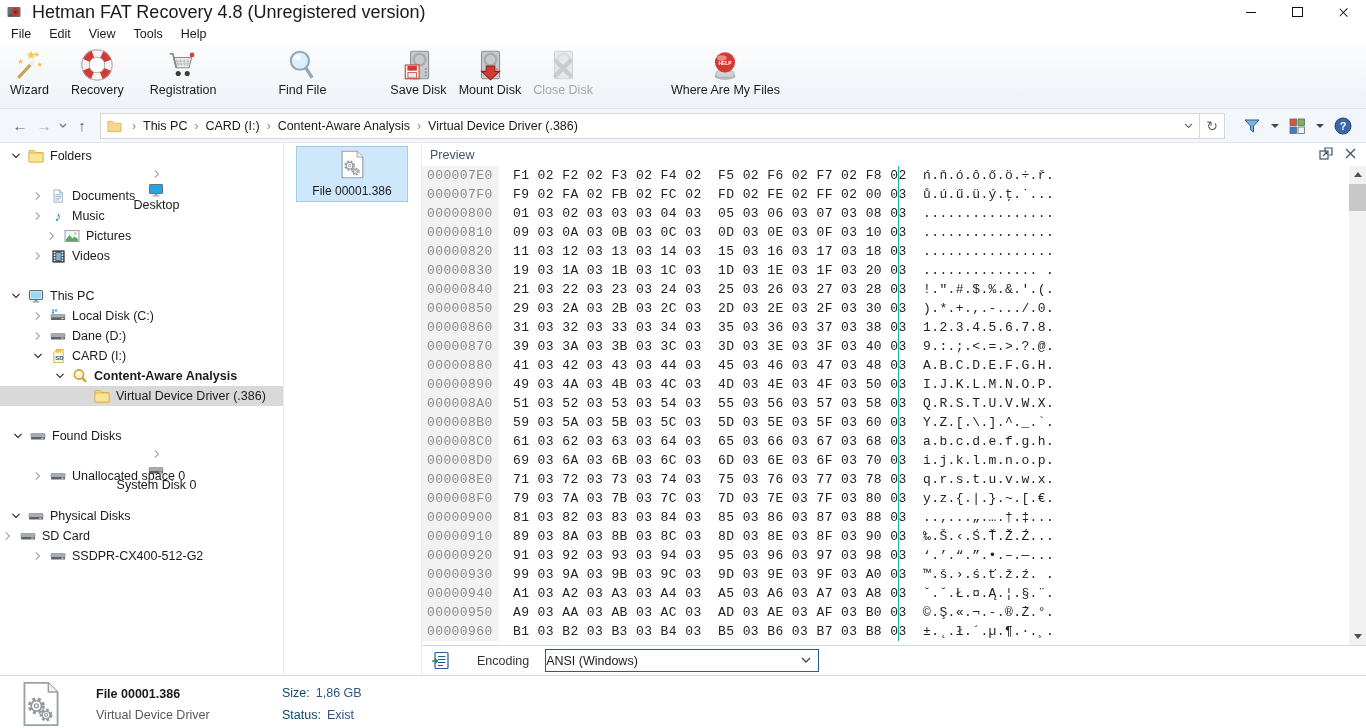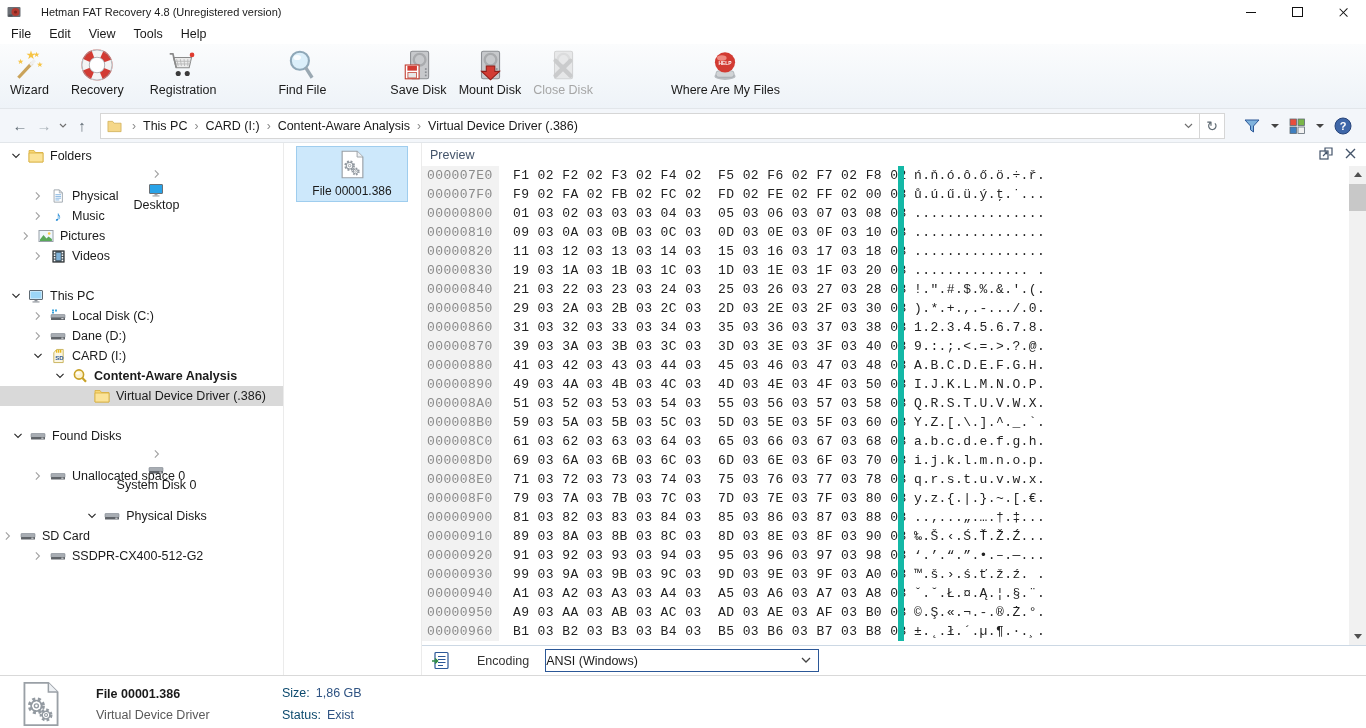--- a/index.html
+++ b/index.html
@@ -3,21 +3,21 @@
 <meta charset="utf-8">
 <style>
   html,body{margin:0;padding:0}
   body{
     width:1366px;height:728px;overflow:hidden;position:relative;
     font-family:"Liberation Sans",sans-serif;font-size:12.5px;color:#1a1a1a;background:#fff;
   }
   
   .titlebar{height:24px;display:flex;align-items:center;background:#fff}
   .app-icon{margin-left:6px;width:16px;height:16px;display:flex}
-  .title-text{margin-left:19px;font-size:11px;white-space:nowrap}
+  .title-text{margin-left:10px;font-size:18px;white-space:nowrap}
   .win-controls{margin-left:auto;display:flex;height:100%}
   .win-btn{width:46px;height:100%;display:flex;align-items:center;justify-content:center;cursor:default}
   .glyph-min{width:10px;height:1px;background:#111;display:block}
   .glyph-max{width:9px;height:8px;border:1px solid #111;display:block}
   .glyph-close{position:relative;width:11px;height:11px;display:block}
   .glyph-close::before,.glyph-close::after{content:"";position:absolute;left:5px;top:0;width:1.4px;height:11px;background:#111}
   .glyph-close::before{transform:rotate(45deg)}
   .glyph-close::after{transform:rotate(-45deg)}
   
   .menubar{height:20px;display:flex;align-items:center;background:#fff;padding-left:2px}
@@ -63,21 +63,21 @@
   .file-tile-label{margin-top:2px;font-size:12px}
   
   .preview{flex:1;border-left:1px solid #ebebeb;display:flex;flex-direction:column;position:relative;min-width:0}
   .preview-head{height:23px;display:flex;align-items:center;padding:0 6px 0 8px}
   .preview-title{color:#44546a}
   .ph-icons{margin-left:auto;display:flex;align-items:center;gap:12px;padding-right:4px}
   .hex-wrap{flex:1;position:relative;overflow:hidden;font-family:"Liberation Mono","DejaVu Sans Mono",monospace;font-size:13px;letter-spacing:.4px;color:#222}
   .hex-row{height:19px;display:flex;align-items:stretch}
   .hex-offset{width:66px;padding:0 6px 0 5px;background:var(--offset-bg,#f2f2f2);color:var(--offset-text,#8a8a8a);display:flex;align-items:center;flex:none}
   .hex-bytes{white-space:pre;margin-left:14px;width:385px;display:flex;align-items:center;flex:none}
-  .hex-ascii{border-left:6px solid #14b8a6;padding-left:10px;white-space:pre;display:flex;align-items:center}
+  .hex-ascii{border-left:1px solid #14b8a6;padding-left:24px;white-space:pre;display:flex;align-items:center}
   
   .sbar{position:absolute;top:0;right:0;bottom:0;width:17px;background:#f1f1f1}
   .sb-arrow{height:17px;display:flex;align-items:center;justify-content:center}
   .tri-up{width:0;height:0;border-left:4px solid transparent;border-right:4px solid transparent;border-bottom:5px solid #505050}
   .tri-down{width:0;height:0;border-left:4px solid transparent;border-right:4px solid transparent;border-top:5px solid #505050}
   .sb-thumb{position:absolute;top:18px;left:0;width:17px;height:27px;background:#c8c8c8}
   .sb-arrow.bottom{position:absolute;bottom:0;left:0;width:17px}
   
   .enc-bar{height:29px;border-top:1px solid #ccd8e4;background:#fff;display:flex;align-items:center;padding-left:9px}
   .enc-icon{width:20px;display:flex}
@@ -339,34 +339,34 @@
             <path d="M3.5 1h6l3.5 3.5V15h-9.5z" fill="#fff" stroke="#98a0a8"></path>
             <path d="M9.5 1L13 4.5H9.5z" fill="#dfe5ea" stroke="#98a0a8" stroke-width=".7"></path>
             <g stroke="#7aaede" stroke-width="1">
               <line x1="5" y1="6.5" x2="11.5" y2="6.5"></line>
               <line x1="5" y1="8.5" x2="11.5" y2="8.5"></line>
               <line x1="5" y1="10.5" x2="11.5" y2="10.5"></line>
               <line x1="5" y1="12.5" x2="9.5" y2="12.5"></line>
             </g>
           </svg>
         </span>
-        <span class="tree-label">Physical</span>
+        <span class="tree-label">Documents</span>
       </div>
       <div class="tree-row" style="padding-left: 30px;">
         <span class="tree-chev">
           <svg width="10" height="10" viewBox="0 0 14 14">
             <path d="M4 2l5 5-5 5" fill="none" stroke="#a0a0a0" stroke-width="1.5"></path>
           </svg>
         </span>
         <span class="tree-icon">
           <span style="color:#2089d5;font-size:14px;line-height:14px">♪</span>
         </span>
         <span class="tree-label">Music</span>
       </div>
-      <div class="tree-row" style="padding-left: 18px;">
+      <div class="tree-row" style="padding-left: 32px; margin-left: 12px;">
         <span class="tree-chev">
           <svg width="10" height="10" viewBox="0 0 14 14">
             <path d="M4 2l5 5-5 5" fill="none" stroke="#a0a0a0" stroke-width="1.5"></path>
           </svg>
         </span>
         <span class="tree-icon">
           <svg width="16" height="14" viewBox="0 0 16 14">
             <rect x="1" y="1.5" width="14" height="11" fill="#eef7fd" stroke="#98a0a8"></rect>
             <path d="M2 10.5L5.5 6l3 3.5 2-2L13.9 10v2H2z" fill="#58a85a"></path>
             <circle cx="11.2" cy="4.5" r="1.3" fill="#f7c948"></circle>
@@ -534,21 +534,21 @@
         <span class="tree-icon">
           <svg width="16" height="16" viewBox="0 0 16 16">
             <rect x="1" y="5.5" width="14" height="4" rx="0.6" fill="#a8adb3" stroke="#7e858d" stroke-width=".6"></rect>
             <rect x="1" y="9" width="14" height="2.6" rx="0.6" fill="#5f6368"></rect>
             <rect x="11.3" y="9.6" width="2.2" height="1.2" fill="#d2d5d9"></rect>
           </svg>
         </span>
         <span class="tree-label">Unallocated space 0</span>
       </div>
       <div class="tree-gap"></div>
-      <div class="tree-row" style="padding-left: 8px; justify-content: center;">
+      <div class="tree-row" style="padding-left: 8px;">
         <span class="tree-chev">
           <svg width="10" height="10" viewBox="0 0 14 14">
             <path d="M2 4l5 5 5-5" fill="none" stroke="#262626" stroke-width="1.5"></path>
           </svg>
         </span>
         <span class="tree-icon">
           <svg width="16" height="16" viewBox="0 0 16 16">
             <rect x="1" y="5.5" width="14" height="4" rx="0.6" fill="#a8adb3" stroke="#7e858d" stroke-width=".6"></rect>
             <rect x="1" y="9" width="14" height="2.6" rx="0.6" fill="#5f6368"></rect>
             <rect x="11.3" y="9.6" width="2.2" height="1.2" fill="#d2d5d9"></rect>

